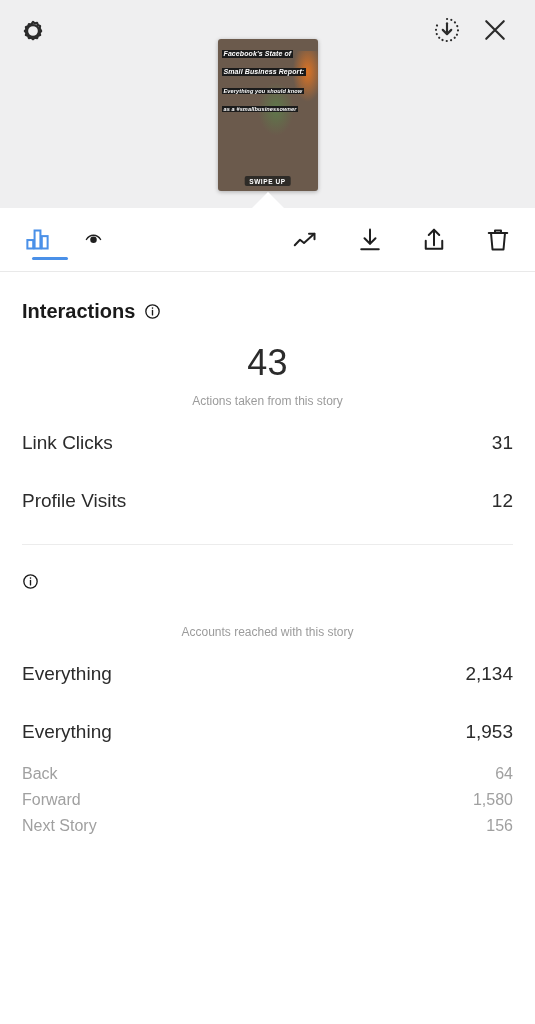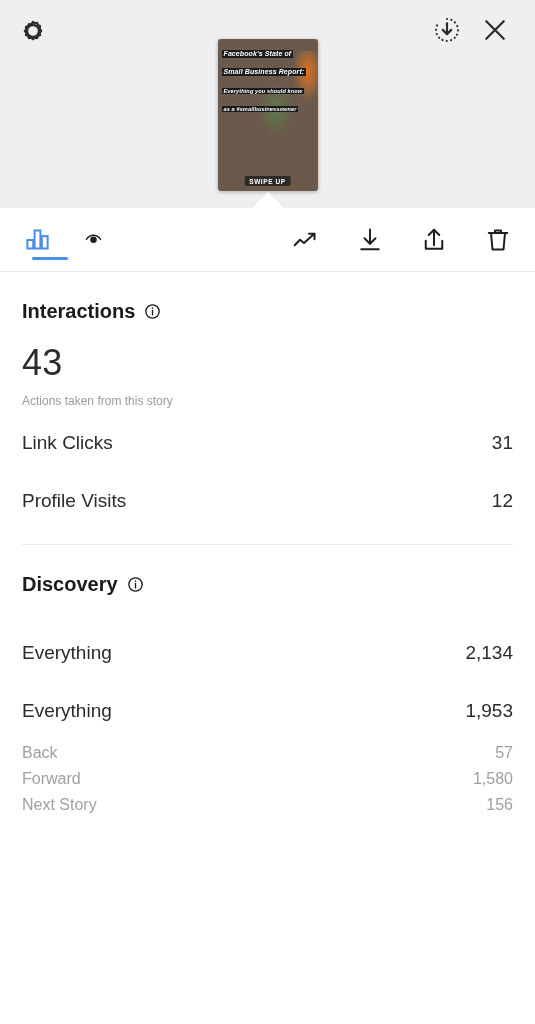--- a/index.html
+++ b/index.html
@@ -151,21 +151,21 @@
     display: flex;
     align-items: center;
     gap: 9px;
     font-size: 20px;
     font-weight: bold;
     color: #1a1a1a;
     padding-top: 28px;
   }
   .info-ico { color: #1a1a1a; display: flex; }
 
-  .hero { padding-top: 22px; }
+  .hero { text-align: center; padding-top: 22px; }
   .hero-value {
     font-size: 36px;
     color: #2b2b2b;
     font-weight: normal;
     letter-spacing: .3px;
     line-height: 1;
   }
   .hero-label {
     font-size: 12px;
     color: #9b9b9b;
@@ -326,48 +326,48 @@
         <span>12</span>
       </div>
     </div>
 
     <div class="divider"></div>
   </div>
 
   <div class="section">
 
     <div class="section-head">
-      <span>Discovery</span>
       <span class="info-ico">
         <svg width="17" height="17" viewBox="0 0 24 24" fill="none" stroke="currentColor" stroke-width="1.9">
           <circle cx="12" cy="12" r="9.4"></circle>
           <path d="M12 10.6v6.2" stroke-linecap="round"></path>
           <circle cx="12" cy="7.2" r="1.15" fill="currentColor" stroke="none"></circle>
         </svg>
       </span>
     </div>
 
     <div class="hero">
+      <div class="hero-label">Accounts reached with this story</div>
     </div>
 
     <div class="spacer-top">
       <div class="metric">
         <span>Everything</span>
         <span>2,134</span>
       </div>
       <div class="metric">
         <span>Everything</span>
         <span>1,953</span>
       </div>
     </div>
 
     <div>
       <div class="metric-sub">
         <span>Back</span>
-        <span>57</span>
+        <span>64</span>
       </div>
       <div class="metric-sub">
         <span>Forward</span>
         <span>1,580</span>
       </div>
       <div class="metric-sub">
         <span>Next Story</span>
         <span>156</span>
       </div>
     </div>

